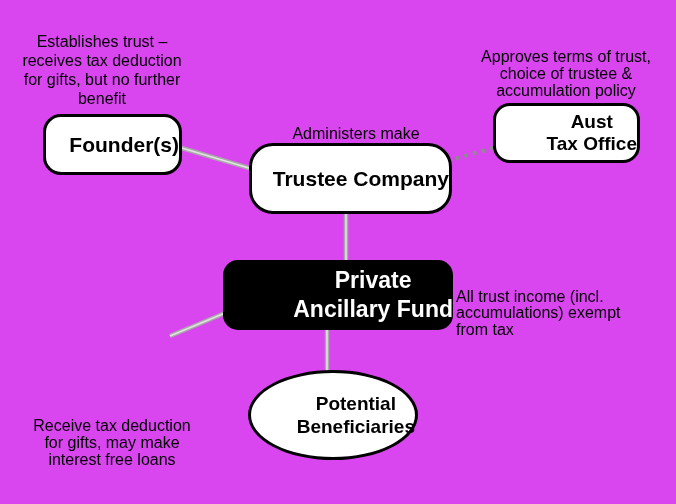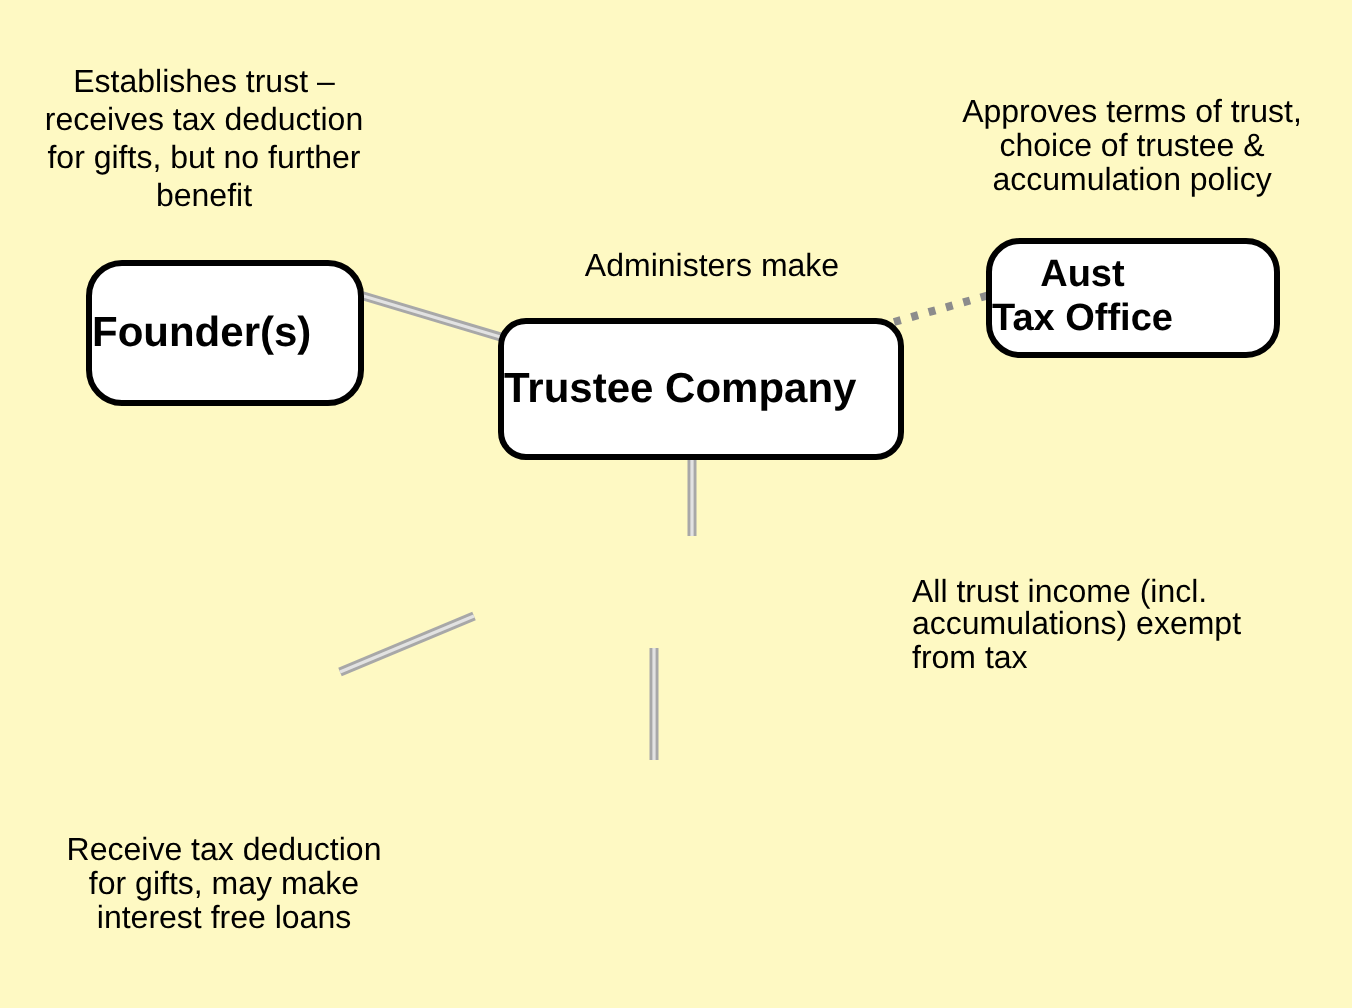--- a/index.html
+++ b/index.html
@@ -4,21 +4,21 @@
 <style>
   html, body {
     margin: 0;
     padding: 0;
     background: #ffffff;
   }
   #canvas {
     position: relative;
     width: 676px;
     height: 504px;
-    background: #fef9c3;
+    background: #d946ef;
     font-family: "Liberation Sans", "DejaVu Sans", sans-serif;
     color: #000;
     overflow: hidden;
   }
   #connector-layer {
     position: absolute;
     left: 0; top: 0;
     width: 676px; height: 504px;
     z-index: 1;
   }
@@ -26,35 +26,34 @@
   .c-core { stroke: #e2e2e2; stroke-width: 1.6; fill: none; }
   .c-dotted { stroke: #8c8c8c; stroke-width: 4; fill: none; stroke-dasharray: 3.5 5.5; }
 
   .node {
     position: absolute;
     box-sizing: border-box;
     background: #ffffff;
     border: 3.5px solid #000000;
     display: flex;
     align-items: center;
-    justify-content: flex-start;
+    justify-content: flex-end;
     text-align: center;
     font-weight: bold;
     z-index: 2;
-    margin-top: 16px;
   }
   .node-label { white-space: pre-line; }
 
   #node-founders {
-    left: 43px; top: 114px; width: 139px; height: 73px;
+    left: 43px; top: 114px; width: 139px; height: 61px;
     border-radius: 18px; font-size: 21px;
   }
   #node-trustee {
     left: 249px; top: 143px; width: 203px; height: 71px;
-    border-radius: 14px; font-size: 21px;
+    border-radius: 24px; font-size: 21px;
   }
   #node-ato {
     left: 493px; top: 103px; width: 147px; height: 60px;
     border-radius: 17px; font-size: 19px; line-height: 22px;
   }
   #node-paf {
     left: 223px; top: 260px; width: 230px; height: 70px;
     border-radius: 15px; border: none;
     background: #000000; color: #ffffff;
     font-size: 23px; line-height: 29px;
@@ -151,16 +150,24 @@
 
   <div class="node" id="node-trustee">
     <span class="node-label">Trustee Company</span>
   </div>
 
   <div class="node" id="node-ato">
     <span class="node-label">Aust
 Tax Office</span>
   </div>
 
+  <div class="node" id="node-paf">
+    <span class="node-label">Private
+Ancillary Fund</span>
+  </div>
 
 
+  <div class="node" id="node-beneficiaries">
+    <span class="node-label">Potential
+Beneficiaries</span>
+  </div>
 
 </div>
 
 </body></html>

